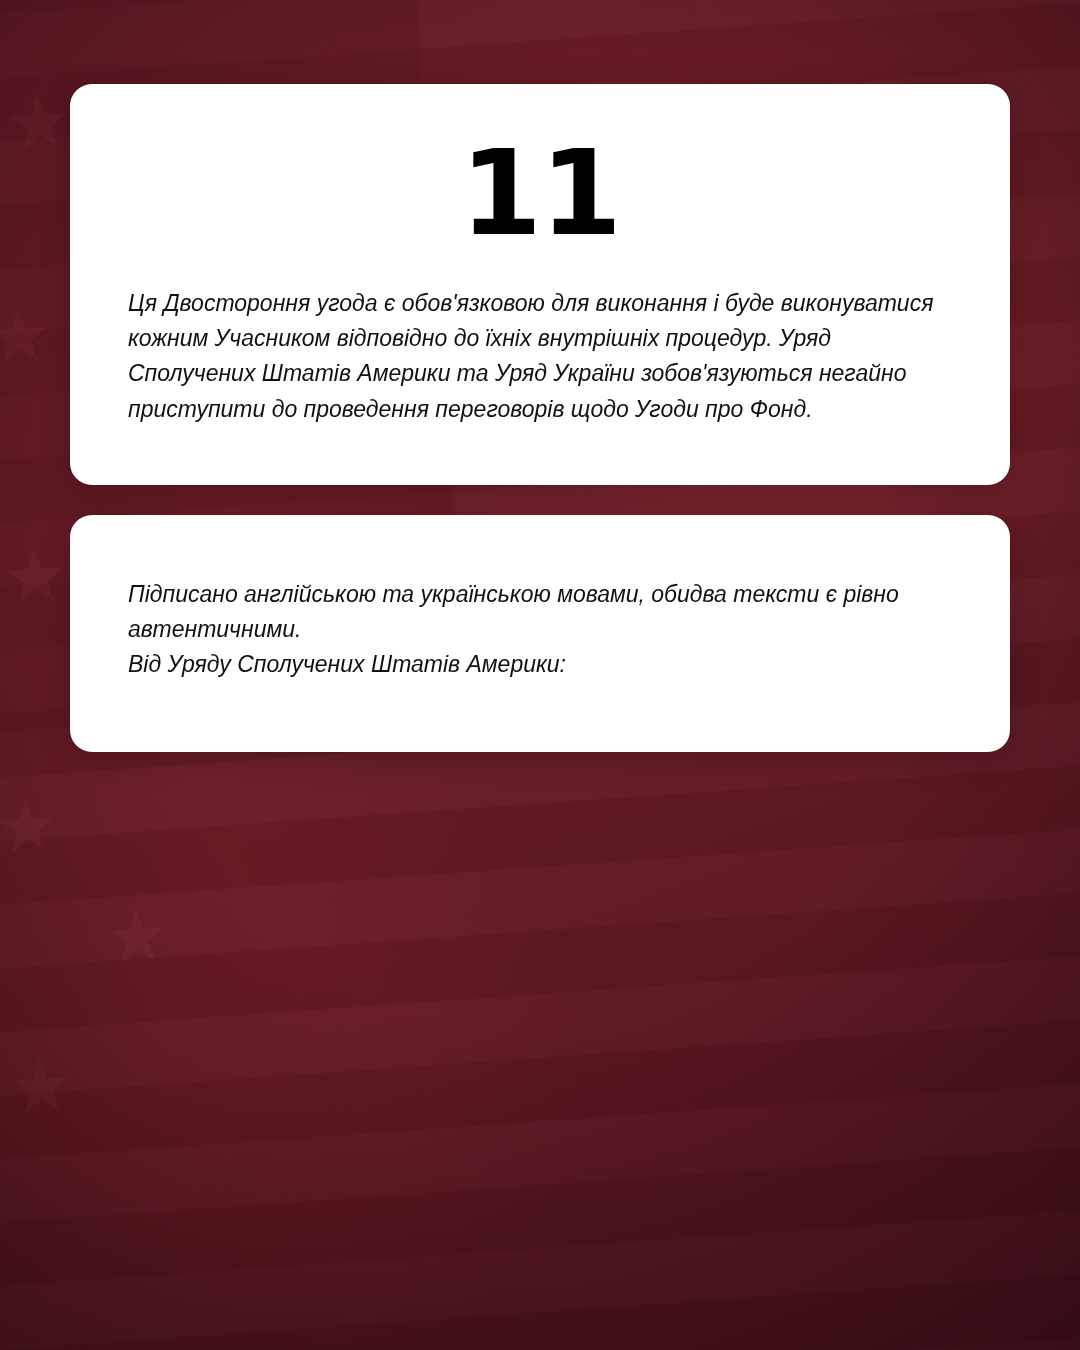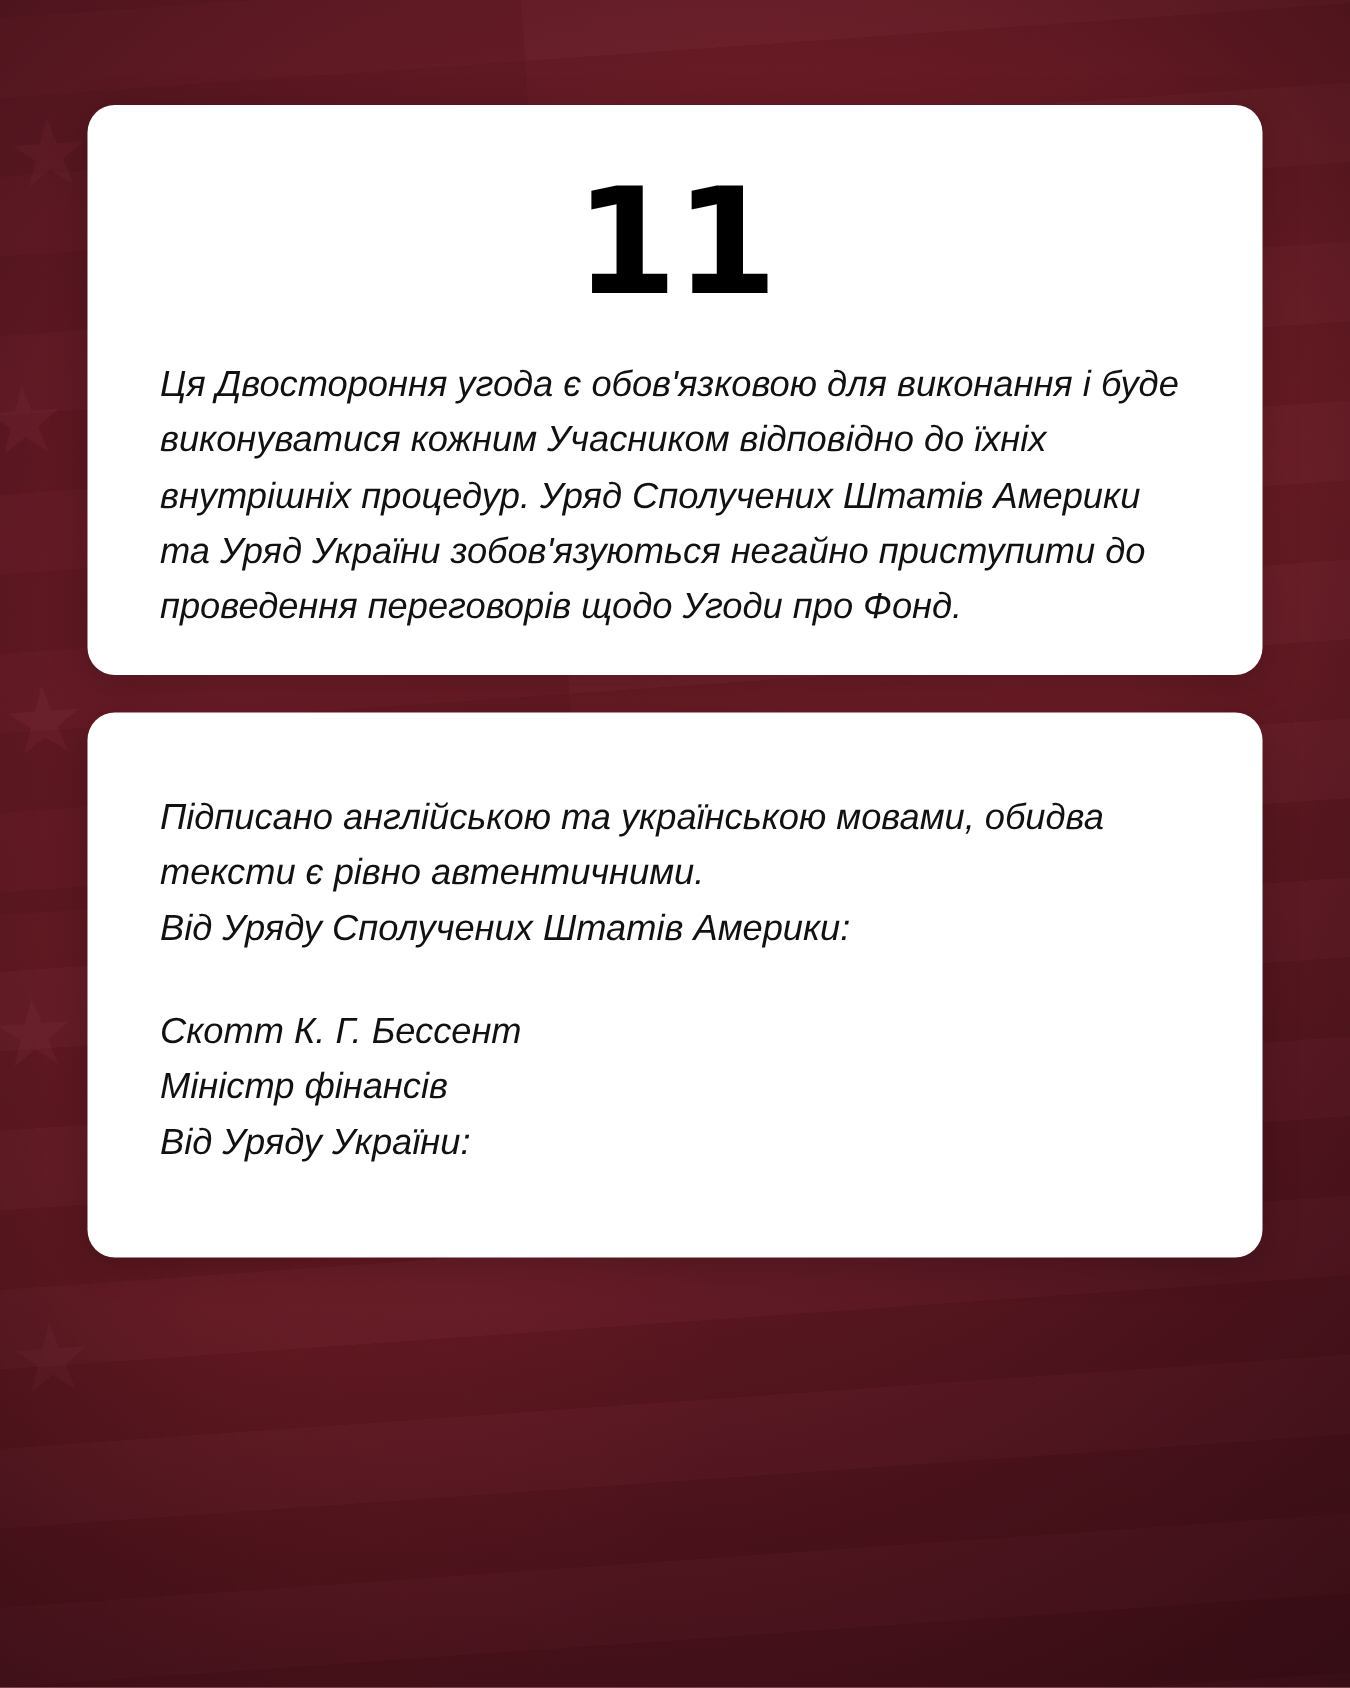--- a/index.html
+++ b/index.html
@@ -76,21 +76,21 @@
     position: absolute;
     left: 70px;
     top: 84px;
     width: 940px;
   }
 
   .card {
     background: #ffffff;
     border-radius: 22px;
     box-shadow: 0 6px 30px rgba(0, 0, 0, 0.22);
-    padding: 42px 58px 32px 58px;
+    padding: 42px 58px 58px 58px;
     box-sizing: border-box;
   }
 
   .card + .card {
     margin-top: 30px;
   }
 
   .card-number {
     font-family: "DejaVu Sans", sans-serif;
     font-weight: 700;
@@ -98,21 +98,21 @@
     line-height: 1;
     letter-spacing: -2px;
     color: #000000;
     text-align: center;
     margin: 8px 0 34px 0;
   }
 
   .body-text {
     font-family: "Liberation Sans", sans-serif;
     font-style: italic;
-    font-size: 29px;
+    font-size: 23px;
     line-height: 1.53;
     color: #111111;
     margin: 0;
     white-space: pre-wrap;
   }
 
   .card-two {
     padding-top: 62px;
     padding-bottom: 70px;
   }
@@ -144,19 +144,16 @@
   <div class="cards">
 
     <div class="card card-one">
       <div class="card-number">11</div>
       <p class="body-text">Ця Двостороння угода є обов'язковою для виконання і буде виконуватися кожним Учасником відповідно до їхніх внутрішніх процедур. Уряд Сполучених Штатів Америки та Уряд України зобов'язуються негайно приступити до проведення переговорів щодо Угоди про Фонд.</p>
     </div>
 
     <div class="card card-two">
       <p class="body-text block">Підписано англійською та українською мовами, обидва тексти є рівно автентичними.
 Від Уряду Сполучених Штатів Америки:</p>
-      <p class="body-text block">Скотт К. Г. Бессент
-Міністр фінансів
-Від Уряду України:</p>
     </div>
 
   </div>
 </div>
 
 </body></html>

